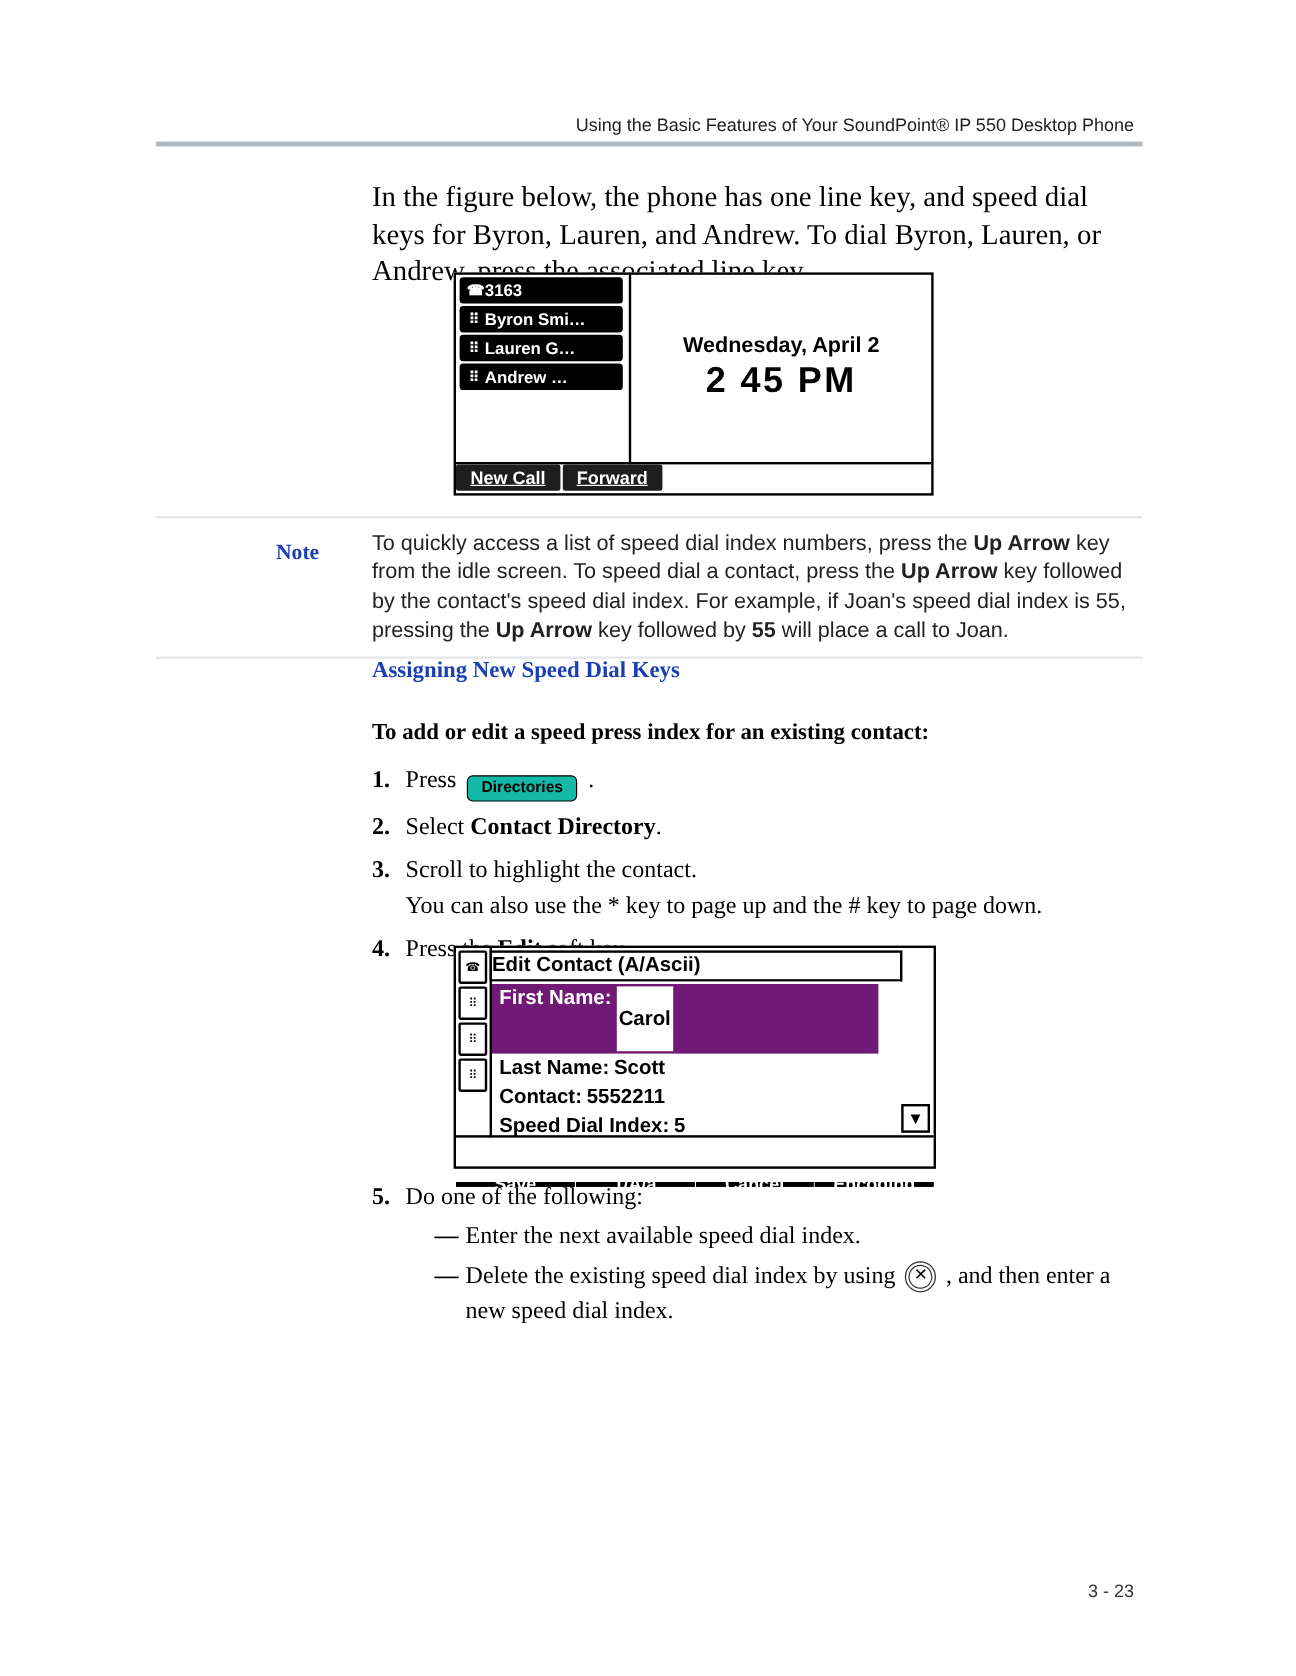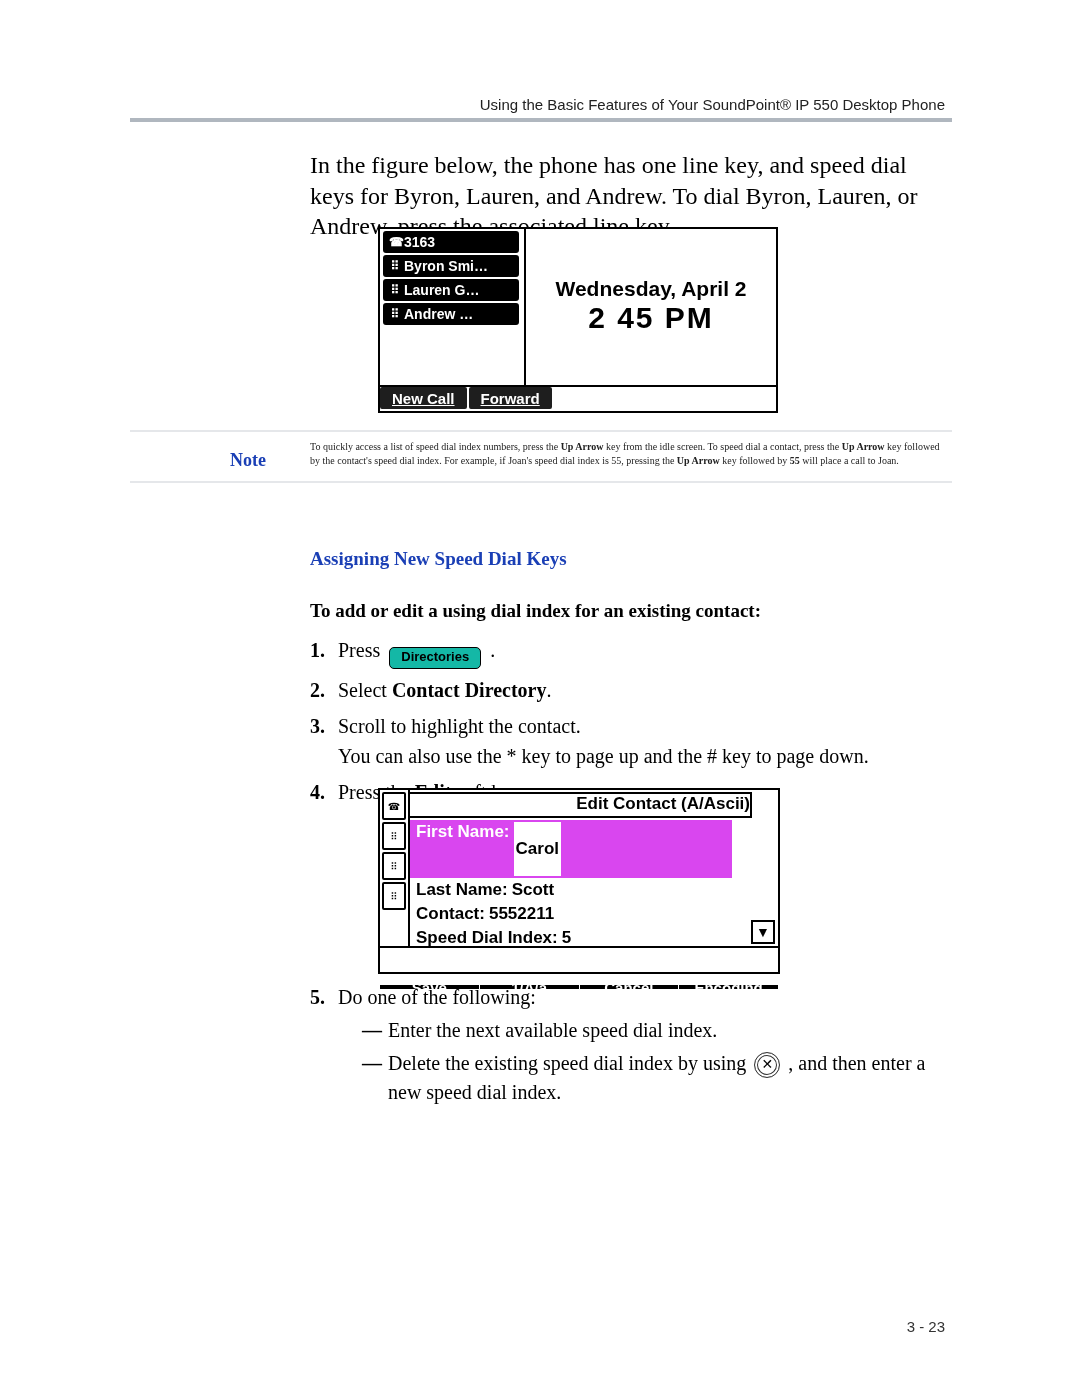--- a/index.html
+++ b/index.html
@@ -97,21 +97,21 @@
     top: 0;
     bottom: 24px;
     text-align: center;
   }
   .phone1 .date {
     position: absolute;
     left: 0; right: 0;
     top: 48px;
     font-family: Arial, Helvetica, sans-serif;
     font-weight: bold;
-    font-size: 21px;
+    font-size: 18px;
   }
   .phone1 .time {
     position: absolute;
     left: 0; right: 0;
     top: 72px;
     font-family: Arial, Helvetica, sans-serif;
     font-weight: bold;
     font-size: 30px;
     letter-spacing: 2px;
   }
@@ -153,22 +153,22 @@
   }
   .note-label {
     color: #1a3fb5;
     font-family: "Times New Roman", Times, serif;
     font-weight: bold;
     font-size: 18px;
     padding-left: 100px;
     margin-top: 10px;
   }
   .note-text {
-    font-family: Liberation Serif, serif;
-    font-size: 10px;
+    font-family: Liberation Sans, sans-serif;
+    font-size: 18px;
     line-height: 1.35;
     color: #222;
   }
   .note-text b { font-weight: bold; }
 
   .section-title {
     position: absolute;
     top: 548px;
     color: #1a3fb5;
     font-family: "Times New Roman", Times, serif;
@@ -240,39 +240,39 @@
     display: flex;
     align-items: center;
     justify-content: center;
     font-size: 10px;
   }
   .phone2 .titlebar {
     position: absolute;
     left: 28px; right: 26px; top: 2px;
     height: 22px;
     border: 2px solid #000;
-    text-align: right;
+    text-align: left;
     font-weight: bold;
     font-size: 17px;
     line-height: 20px;
   }
   .phone2 .list {
     position: absolute;
     left: 30px; right: 28px; top: 28px; bottom: 26px;
     border-top: 2px solid #fff;
   }
   .phone2 .row {
     padding: 2px 6px;
     font-weight: bold;
     font-size: 17px;
     display: flex;
     gap: 4px;
   }
   .phone2 .row.sel {
-    background: #d946ef;
+    background: #701a75;
     color: #fff;
     margin-right: 18px;
   }
   .phone2 .row.sel .val {
     background: #fff;
     color: #000;
     padding: 17px 2px;
   }
   .phone2 .scroll-down {
     position: absolute;
@@ -389,21 +389,21 @@
 
   <div class="note-band">
     <div class="note-label">Note</div>
     <div class="note-text">
       <span>To quickly access a list of speed dial index numbers, press the </span><b>Up Arrow</b><span> key from the idle screen. To speed dial a contact, press the </span><b>Up Arrow</b><span> key followed by the contact's speed dial index. For example, if Joan's speed dial index is 55, pressing the </span><b>Up Arrow</b><span> key followed by </span><b>55</b><span> will place a call to Joan.</span>
     </div>
   </div>
 
   <div class="body-col section-title">Assigning New Speed Dial Keys</div>
 
-  <div class="body-col lead-bold">To add or edit a using dial index for an existing contact:</div>
+  <div class="body-col lead-bold">To add or edit a speed press index for an existing contact:</div>
 
   <div class="steps">
     <div class="step">
       <div class="n">1.</div>
       <div class="t">
         <span>Press </span>
         <span class="dir-btn">Directories</span>
         <span> .</span>
       </div>
     </div>

